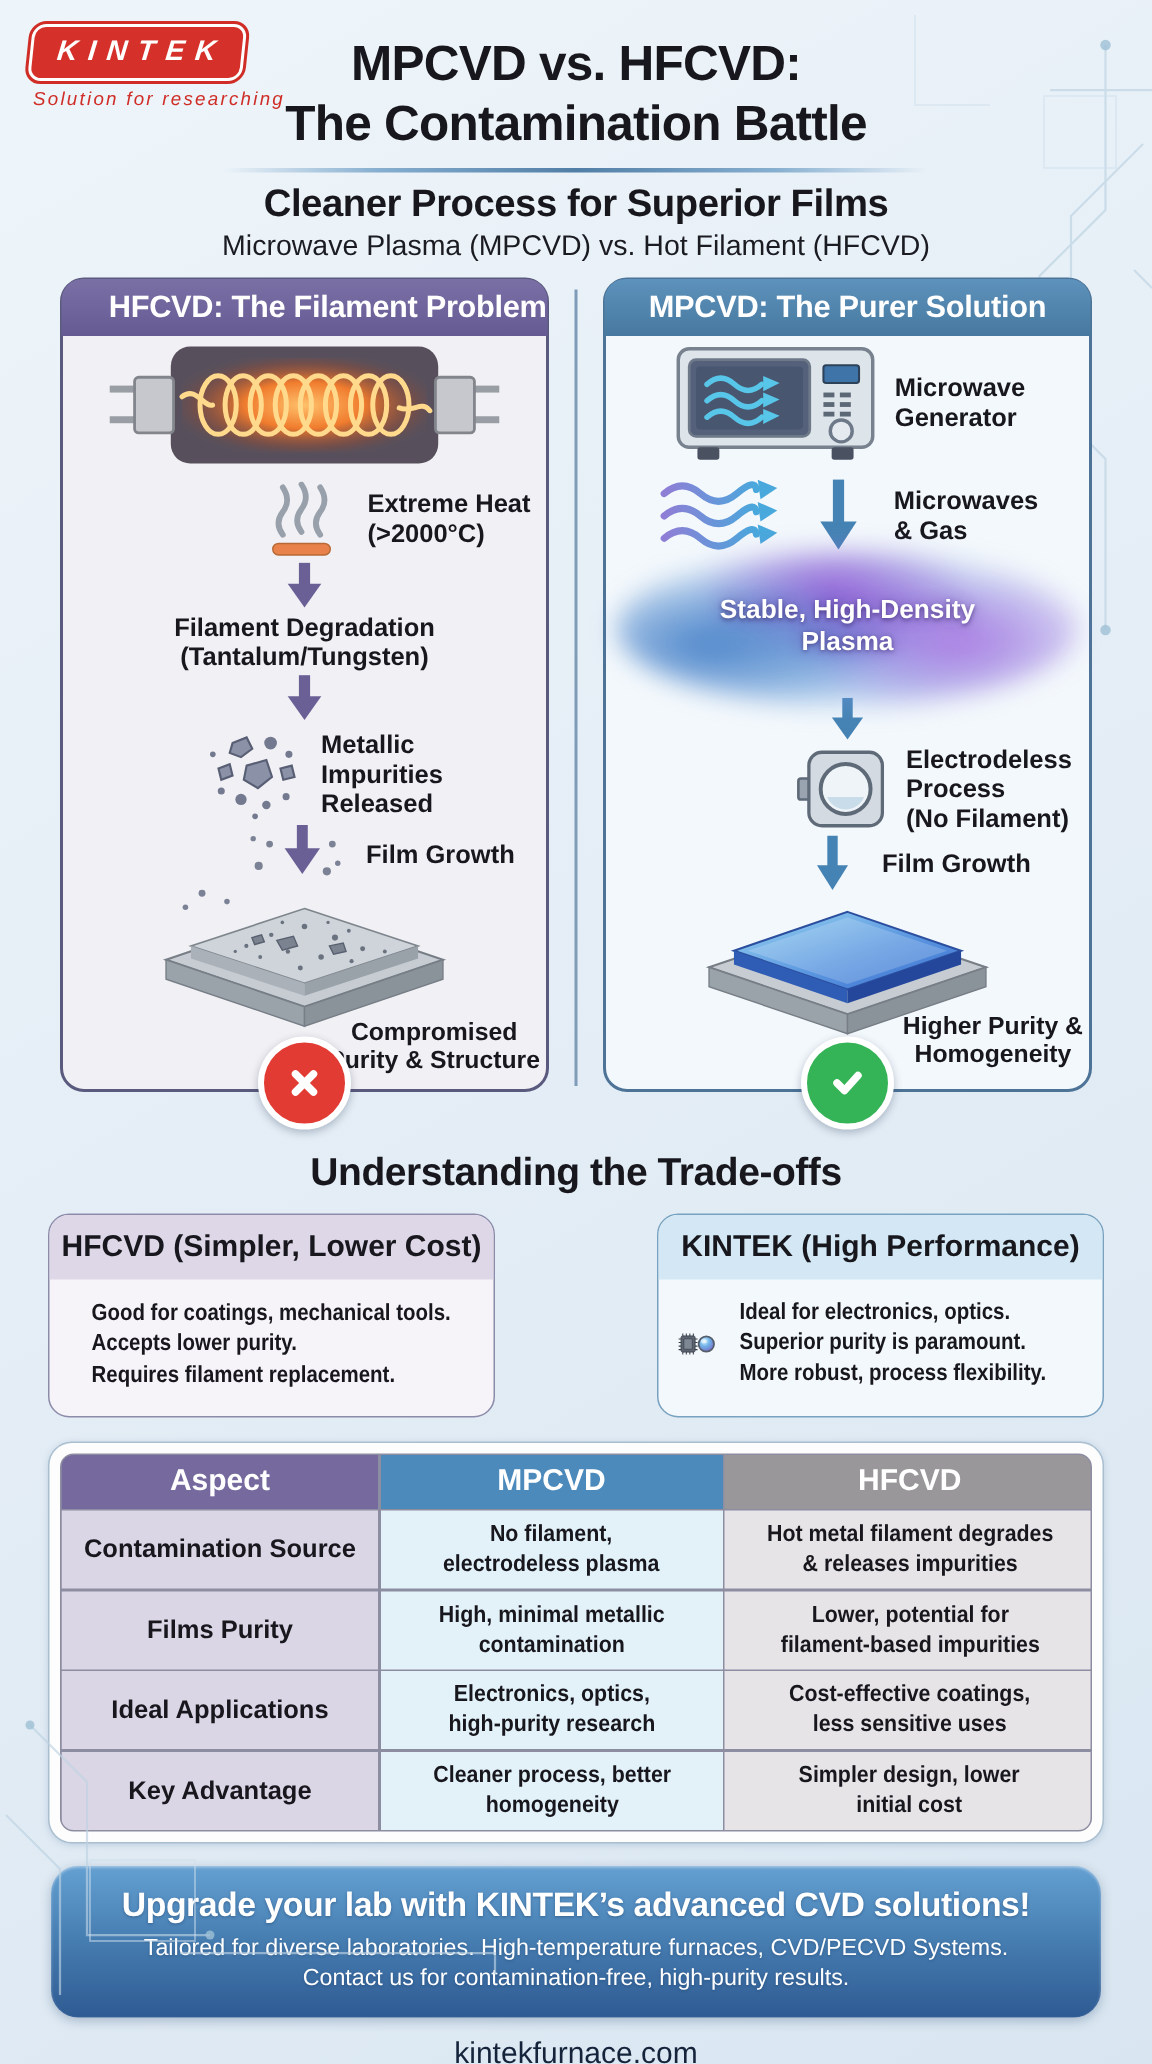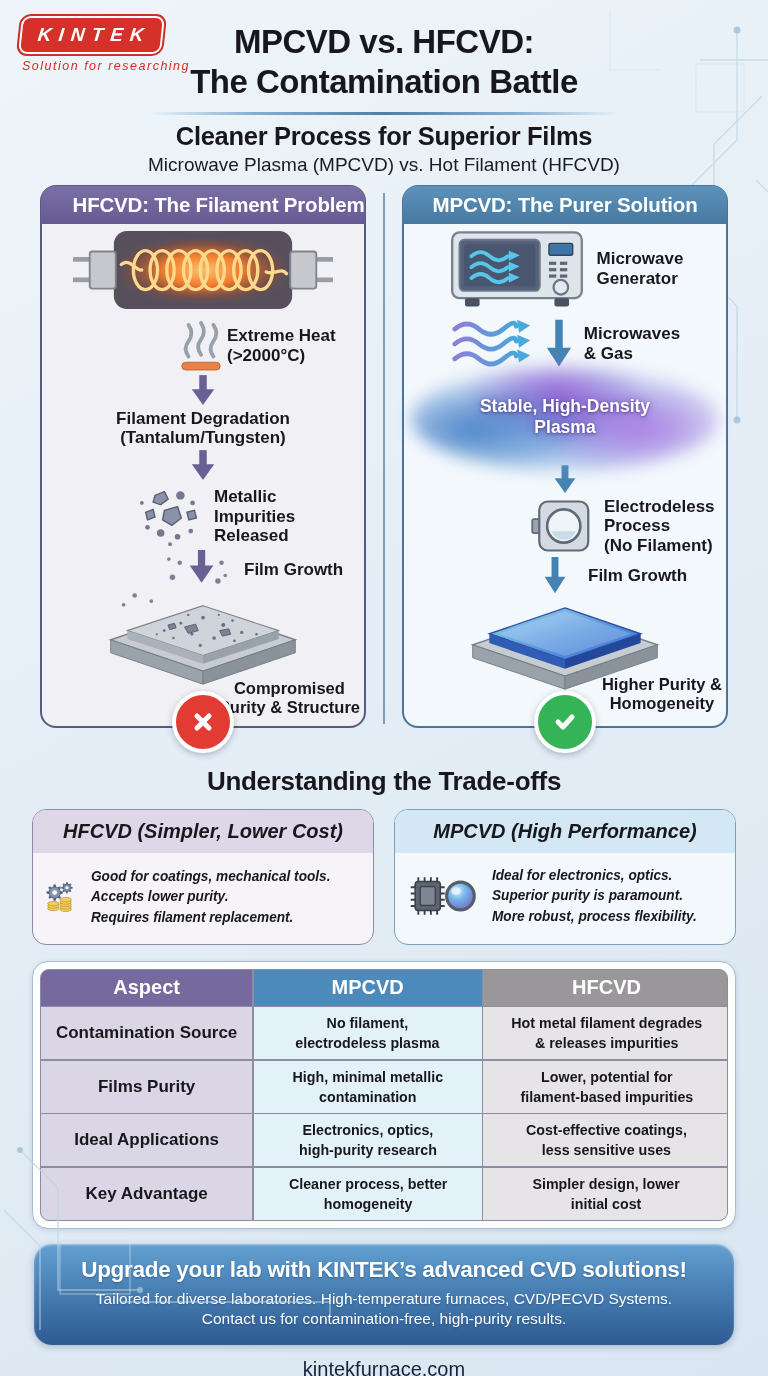--- a/index.html
+++ b/index.html
@@ -23,25 +23,25 @@
   .panel{position:relative;width:326px;height:543px;border-radius:16px;display:flex;flex-direction:column;box-sizing:border-box;}
   .panel.hfcvd{background:#f1f0f4;border:2px solid #5a5a7e;}
   .panel.mpcvd{background:#f3f8fc;border:2px solid #4d7396;}
   .panel-header{height:38px;margin:-1px;border-radius:14px 14px 0 0;color:#fff;font-size:20.5px;font-weight:bold;display:flex;align-items:center;justify-content:center;letter-spacing:-0.2px;}
   .panel.hfcvd .panel-header{background:linear-gradient(180deg,#7b70a6,#655a92);padding-left:31px;}
   .panel.mpcvd .panel-header{background:linear-gradient(180deg,#5d92bc,#47799f);}
   .panel-body{position:relative;flex:1;display:flex;flex-direction:column;align-items:center;}
   .step-text{font-size:17px;font-weight:bold;line-height:1.15;white-space:pre;}
   .center{text-align:center;}
   .flow-row{display:flex;align-items:center;}
-  .row-heat{align-self:flex-start;margin-left:136px;margin-top:8px;gap:3px;}
+  .row-heat{align-self:flex-start;margin-left:136px;margin-top:8px;gap:21px;}
   .row-imp{align-self:flex-start;margin-left:94px;margin-top:4px;gap:8px;}
   .row-filmL{align-self:flex-start;margin-left:122px;margin-top:2px;gap:14px;}
   .row-mw{margin-top:4px;gap:10px;}
-  .row-waves{margin-top:6px;gap:11px;align-items:center;}
+  .row-waves{margin-top:6px;gap:23px;align-items:center;}
   .row-chamber{align-self:flex-start;margin-left:126px;margin-top:2px;gap:10px;}
   .row-filmR{align-self:flex-start;margin-left:138px;margin-top:2px;gap:20px;}
   .arrow{margin-top:4px;flex:0 0 auto;}
   .outcome{position:absolute;font-size:16.5px;font-weight:bold;line-height:1.18;white-space:pre;text-align:center;}
   .outcome.hf{right:4px;bottom:8px;}
   .outcome.mp{right:4px;bottom:12px;}
   .badge{position:absolute;bottom:-27px;left:50%;transform:translateX(-50%);width:54px;height:54px;border-radius:50%;border:4px solid #fff;box-shadow:0 2px 6px rgba(30,50,80,.3);display:flex;align-items:center;justify-content:center;z-index:6;}
   .badge.error{background:#e13b33;}
   .badge.success{background:#35b457;}
   .plasma{position:relative;width:292px;height:88px;margin-top:4px;}
@@ -49,21 +49,21 @@
     background:
       radial-gradient(55% 72% at 20% 60%,rgba(72,130,200,.95),rgba(72,130,200,0) 70%),
       radial-gradient(45% 65% at 47% 28%,rgba(148,92,214,.95),rgba(148,92,214,0) 68%),
       radial-gradient(50% 70% at 74% 58%,rgba(172,118,226,.9),rgba(172,118,226,0) 72%),
       radial-gradient(72% 88% at 50% 55%,rgba(104,158,220,.85),rgba(104,158,220,0) 80%);}
   .plasma-label{position:relative;z-index:2;color:#fff;font-size:17.5px;font-weight:bold;text-align:center;line-height:1.25;white-space:pre;padding-top:21px;text-shadow:0 1px 3px rgba(45,30,95,.6),0 0 9px rgba(90,60,160,.55);}
 
   
   .tradeoffs-title{font-size:26px;font-weight:bold;text-align:center;margin-top:38px;letter-spacing:-0.3px;}
   .tcards{display:flex;justify-content:space-between;padding:0 32px;margin-top:12px;}
-  .tcard{width:342px;border-radius:14px;overflow:hidden;box-sizing:border-box;font-style:italic;}
+  .tcard{width:298px;border-radius:14px;overflow:hidden;box-sizing:border-box;}
   .tcard.hf{border:1.5px solid #8c8caa;background:#f6f4f8;}
   .tcard.mp{border:1.5px solid #79a2c0;background:#f2f8fc;}
   .tcard-header{height:43px;display:flex;align-items:center;justify-content:center;font-size:20px;font-weight:bold;}
   .tcard.hf .tcard-header{background:#ded7e8;}
   .tcard.mp .tcard-header{background:#d3e8f4;}
   .tcard-body{display:flex;align-items:center;gap:16px;padding:11px 10px 14px 12px;}
   .tcard-text{font-size:15.5px;font-weight:bold;line-height:1.3;white-space:pre;transform:scaleX(0.88);transform-origin:0 50%;}
 
   
   .table-wrap{margin:16px 32px 0;background:#fdfdfe;border:1.5px solid #a9bfd0;border-radius:16px;padding:7px;box-shadow:0 1px 5px rgba(110,140,175,.3);}
@@ -434,21 +434,21 @@
               <ellipse cx="47" cy="40" rx="13" ry="5"></ellipse>
           </g>
         </svg>
         <div class="tcard-text">Good for coatings, mechanical tools.
 Accepts lower purity.
 Requires filament replacement.</div>
       </div>
     </div>
 
     <div class="tcard mp">
-      <div class="tcard-header">MPCVD (High Performance)</div>
+      <div class="tcard-header">KINTEK (High Performance)</div>
       <div class="tcard-body">
         <svg width="104" height="64" viewBox="0 0 110 68">
           <defs>
               <radialGradient id="lg" cx="38%" cy="32%" r="75%">
             <stop offset="0%" stop-color="#d6f1ff"></stop>
                 <stop offset="45%" stop-color="#6fb2e8"></stop>
                 <stop offset="100%" stop-color="#7a66c8"></stop>
           </radialGradient>
             </defs>
           <g stroke="#39404a" stroke-width="3">

